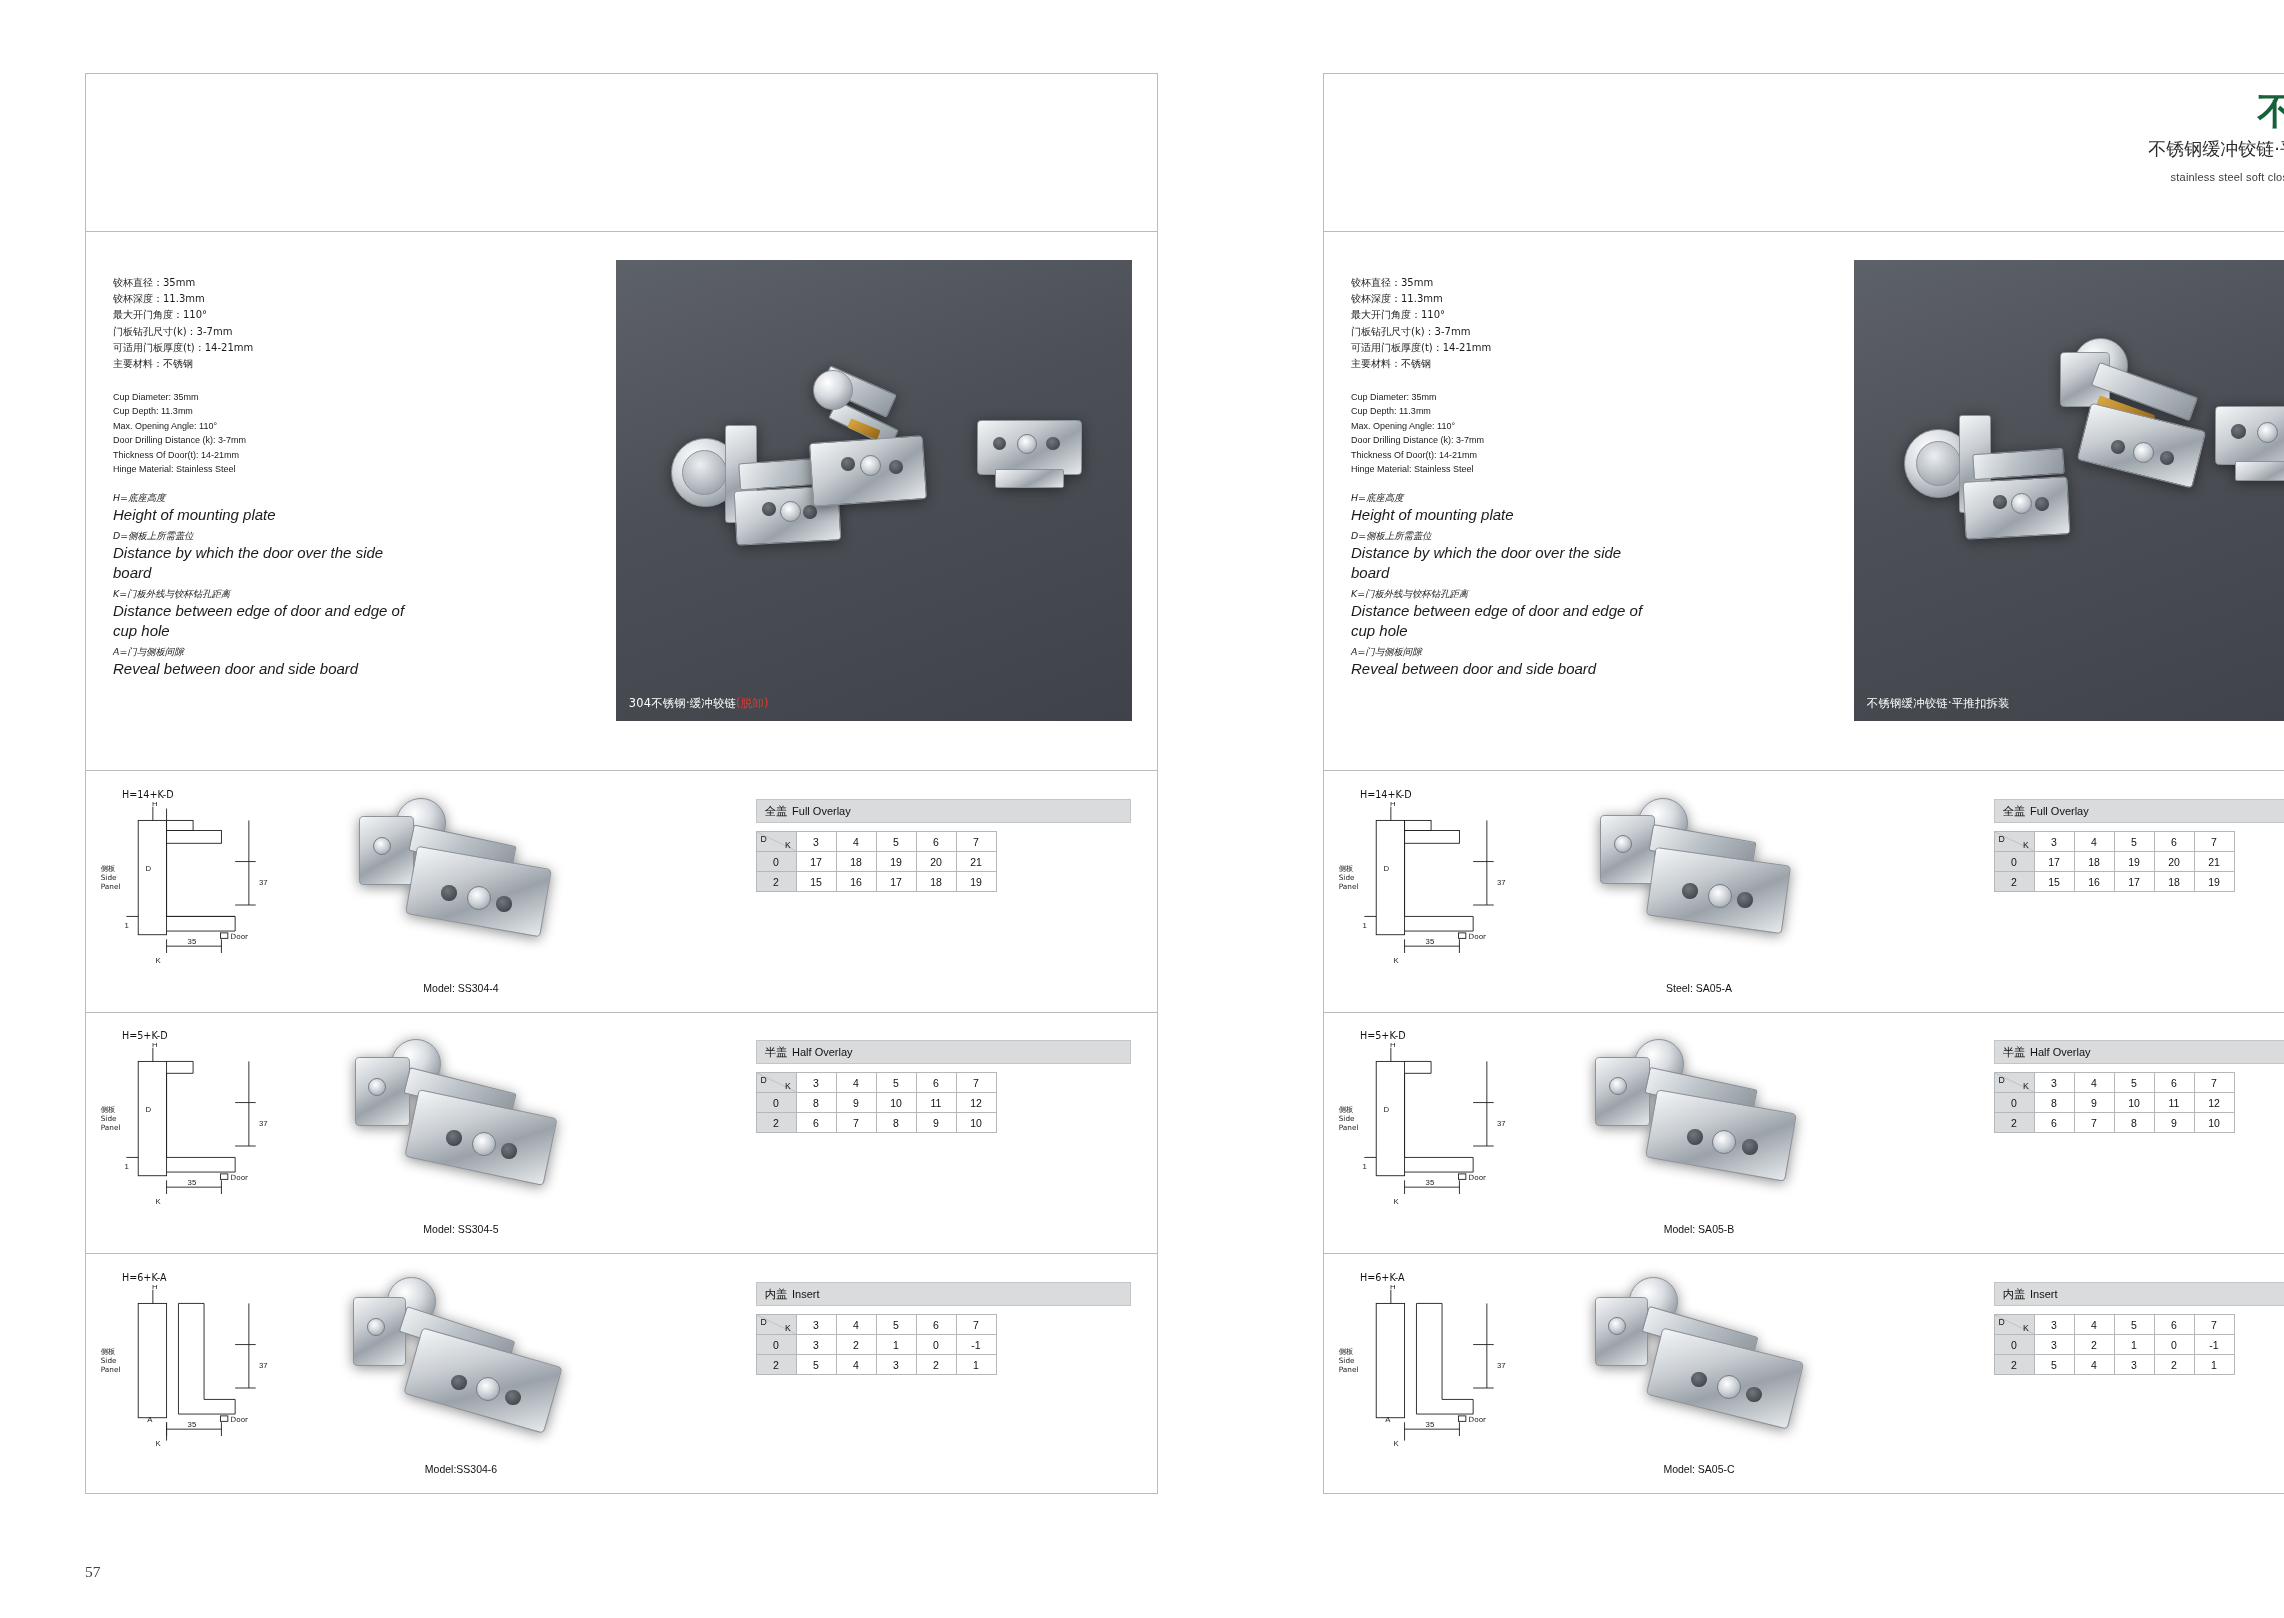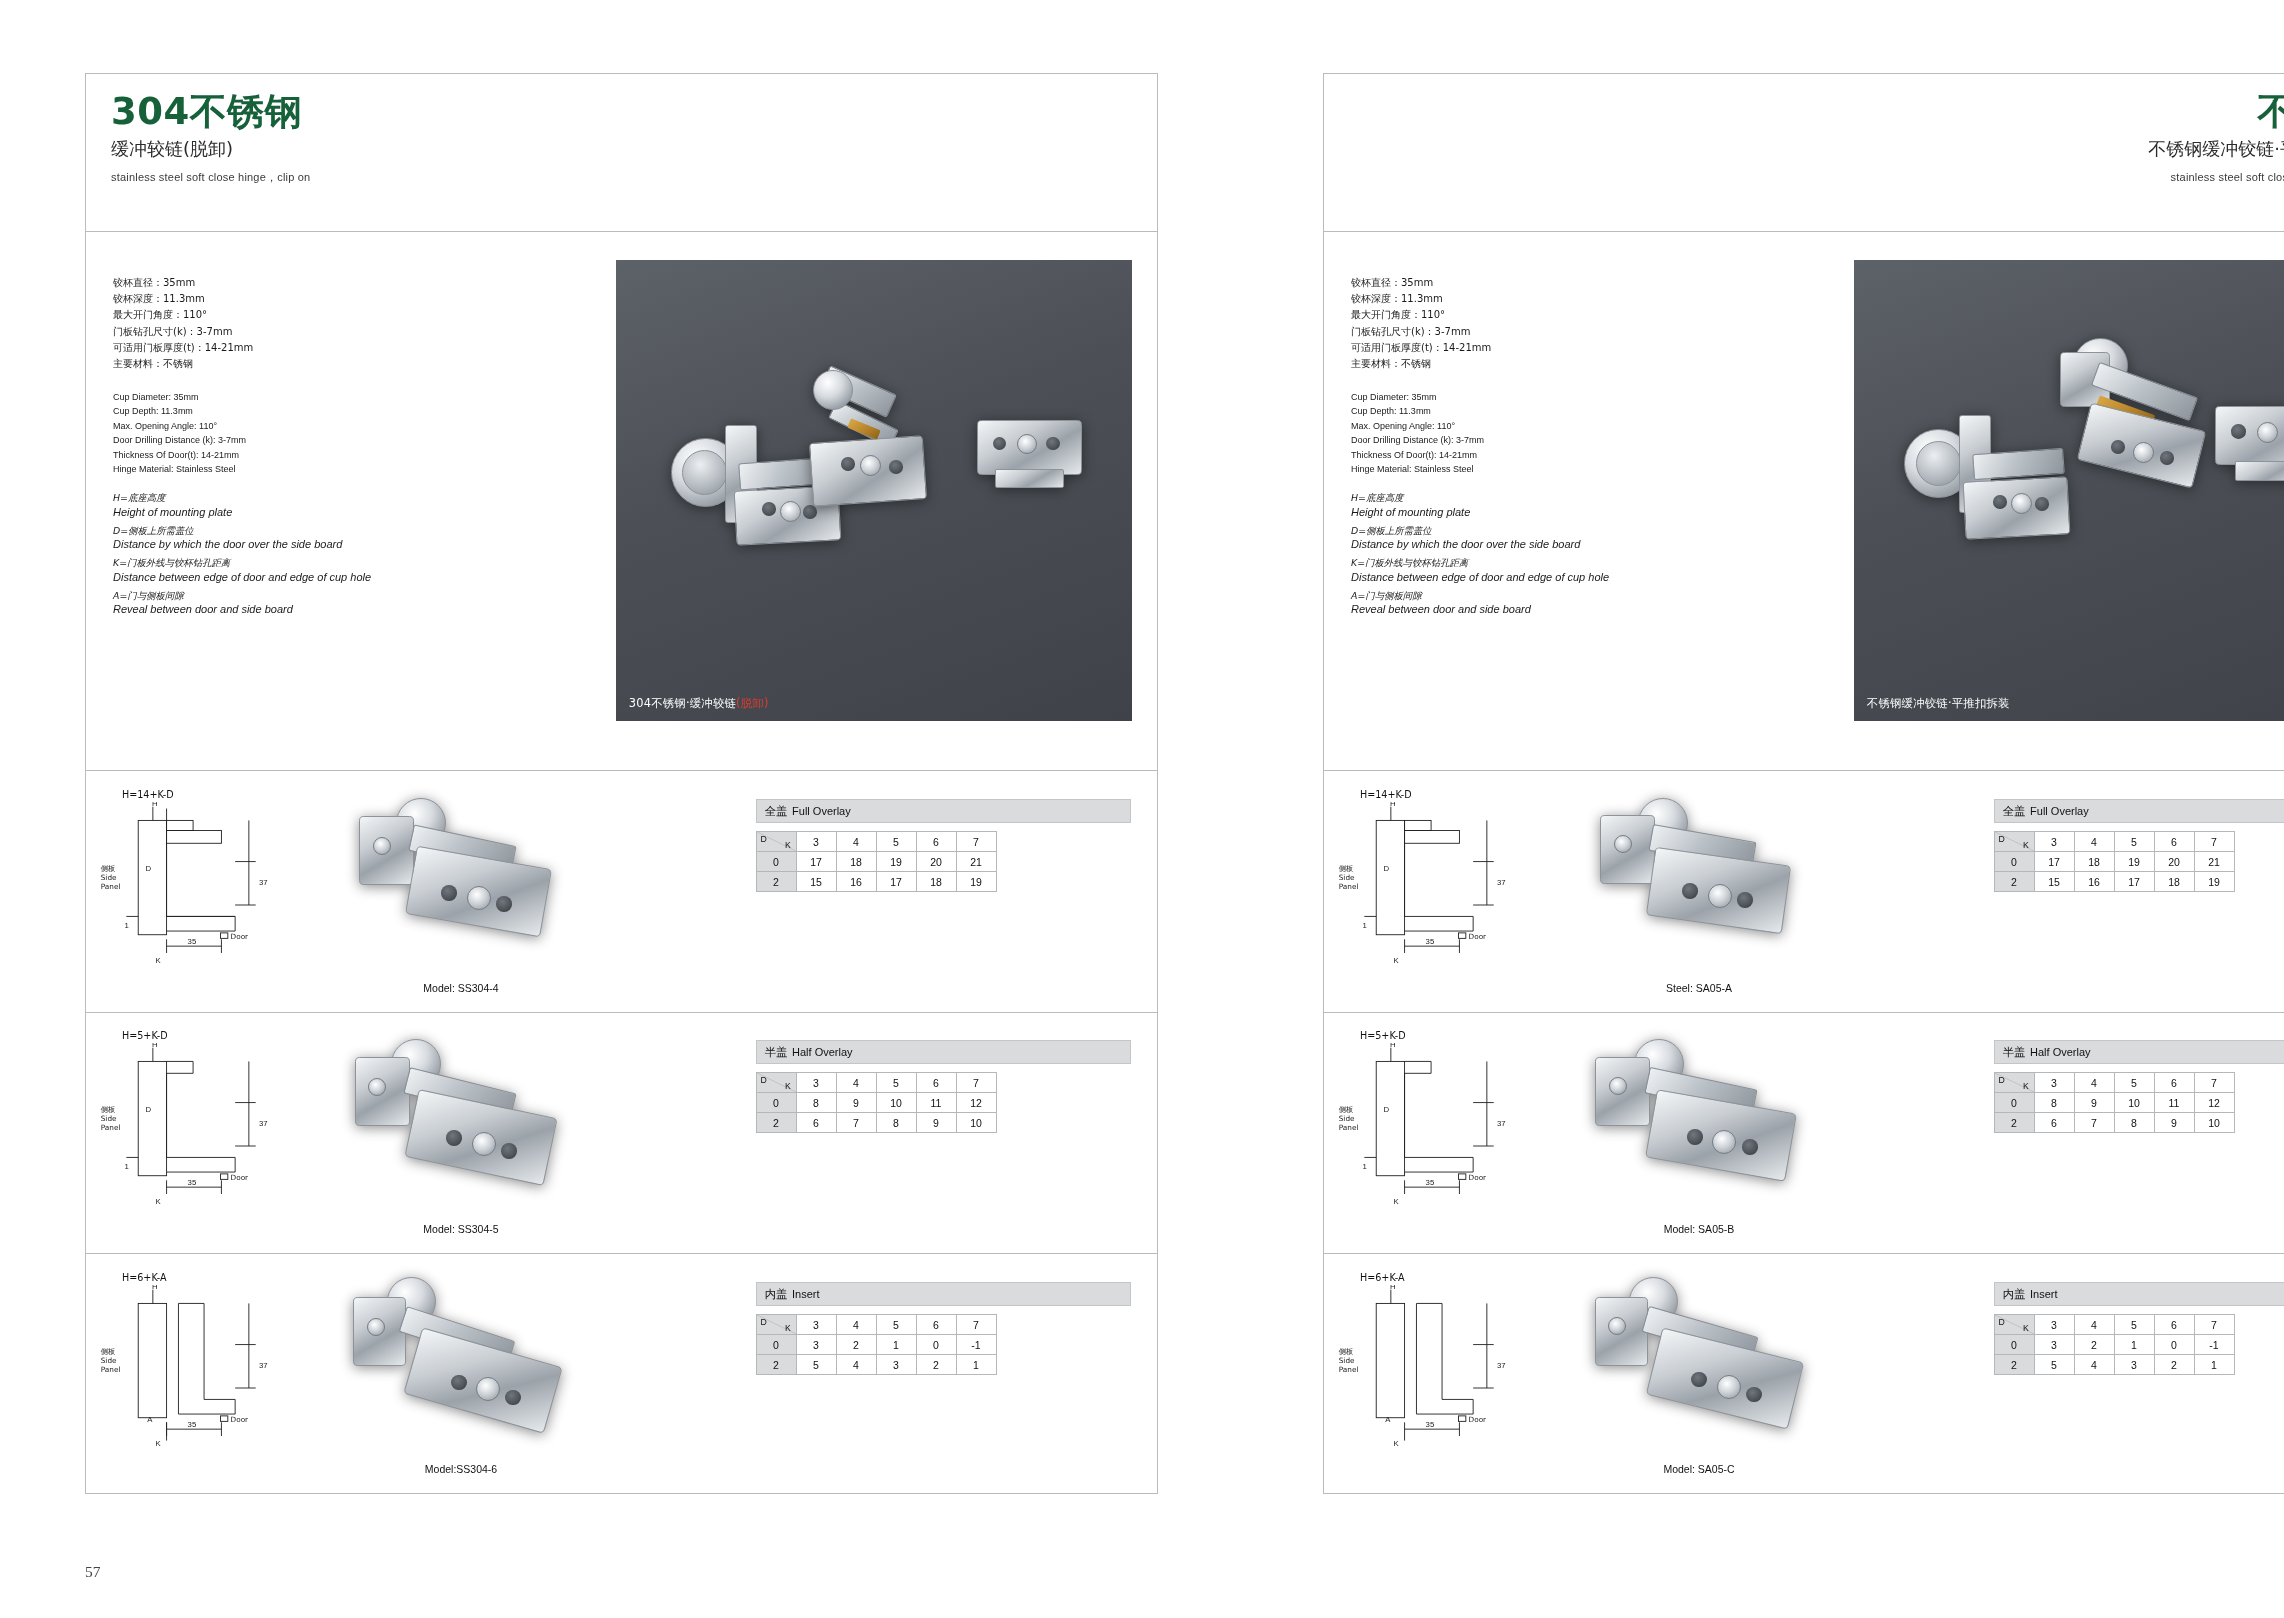--- a/index.html
+++ b/index.html
@@ -41,21 +41,21 @@
   }
 
   
   .spec-sec { position: absolute; left: 0; top: 158px; width: 100%; height: 539px; }
   .spec-sec .sec-rule { position: absolute; left: 0; bottom: 0; width: 100%; height: 1.4px; background: #b9bcbe; }
   .spec-text { position: absolute; left: 27px; top: 43px; width: 292px; }
   .spec-cn { font-size: 10px; line-height: 1.62; color: #1a1a1a; font-family: "DejaVu Sans", sans-serif; }
   .spec-en { font-size: 9px; line-height: 1.62; color: #1a1a1a; margin-top: 17.4px; }
   .legend { margin-top: 15px; font-style: italic; }
   .legend .lc { font-size: 9.4px; color: #1a1a1a; font-family: "DejaVu Sans", sans-serif; line-height: 1.35; }
-  .legend .le { font-size: 11px; color: #1a1a1a; line-height: 1.35; margin-bottom: 5px; }
+  .legend .le { font-size: 15px; color: #1a1a1a; line-height: 1.35; margin-bottom: 5px; }
 
   .photo {
     position: absolute; right: 25px; top: 28px;
     width: 516px; height: 461px;
     background: linear-gradient(160deg,#5d6268 0%, #4c5056 42%, #3f4349 100%);
     overflow: hidden;
   }
   .photo .cap {
     position: absolute; left: 12.8px; bottom: 10px;
     font-size: 11.4px; color: #ffffff; font-family: "DejaVu Sans", sans-serif;
@@ -140,25 +140,20 @@
 </style>
 </head>
 <body>
 
 <div class="spread">
 
   <div class="page left">
     <div class="page-frame">
 
       <div class="hdr">
-        <div class="hdr-inner">
-          <div class="title-cn">304不锈钢</div>
-          <div class="title-sub">缓冲较链(脱卸)</div>
-          <div class="title-en">stainless steel soft close hinge，clip on</div>
-        </div>
         <div class="hdr-rule"></div>
       </div>
 
       <div class="spec-sec">
         <div class="spec-text">
           <div class="spec-cn">
             <div>铰杯直径：35mm</div>
             <div>铰杯深度：11.3mm</div>
             <div>最大开门角度：110°</div>
             <div>门板钻孔尺寸(k)：3-7mm</div>

